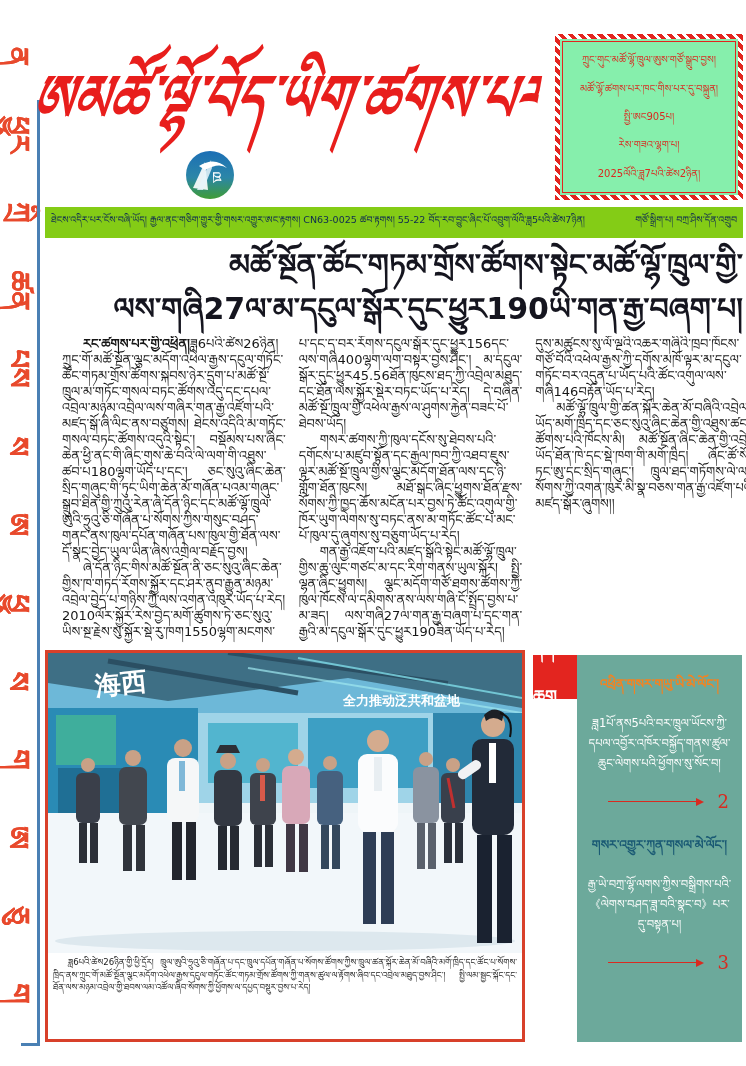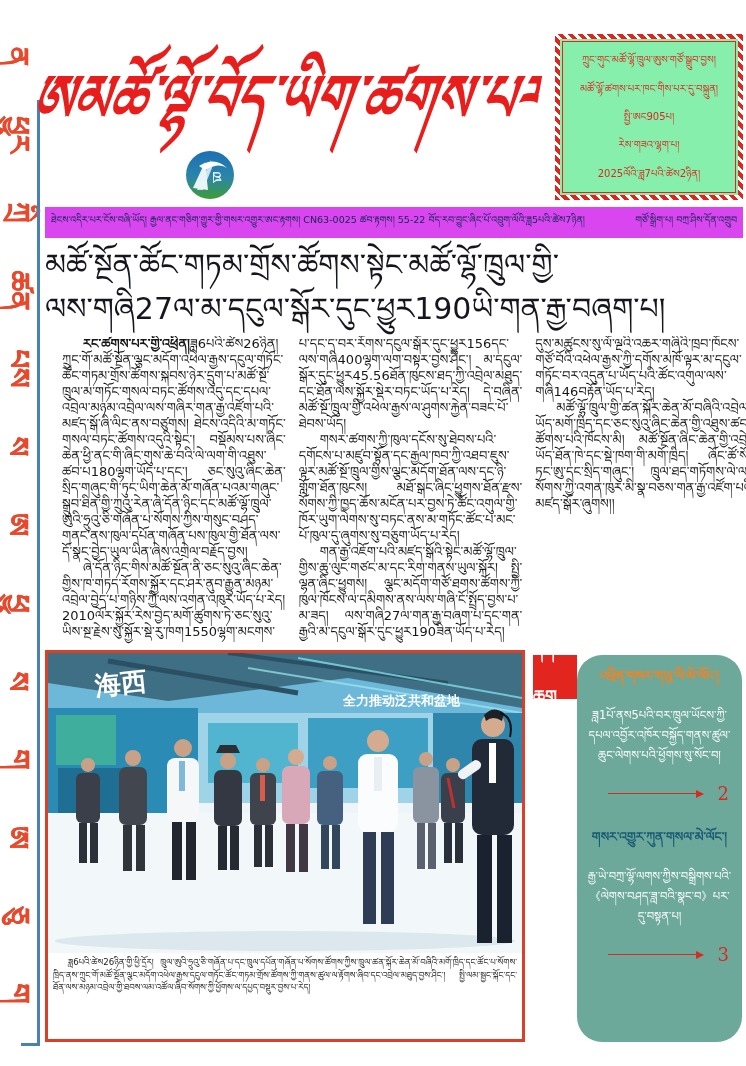--- a/index.html
+++ b/index.html
@@ -27,27 +27,27 @@
                    flex-direction:column;justify-content:space-around;align-items:center;
                    padding:4px 2px;}
   .issue-box-inner div{color:#d92a20;font-size:10px;line-height:12px;text-align:center;}
 
   .logo{position:absolute;left:185px;top:150px;width:50px;height:50px;}
   .cn-title{position:absolute;left:248px;top:148px;width:300px;color:#000;
             font-family:"DejaVu Serif",serif;font-weight:bold;font-size:38px;
             letter-spacing:12px;white-space:nowrap;}
 
   
-  .info-bar{position:absolute;left:45px;top:207px;width:698px;height:31px;background:#d946ef;
+  .info-bar{position:absolute;left:45px;top:207px;width:698px;height:31px;background:#84cc16;
             display:flex;justify-content:space-between;align-items:center;box-sizing:border-box;
             padding:0 6px;color:#0e2a52;font-size:9.5px;white-space:nowrap;overflow:hidden;}
 
   
-  .headline{position:absolute;left:45px;top:243px;width:698px;text-align:left;
-            color:#15151f;font-weight:normal;}
+  .headline{position:absolute;left:45px;top:243px;width:698px;text-align:right;
+            color:#15151f;font-weight:bold;}
   .headline .l1{font-size:30px;line-height:44px;}
   .headline .l2{font-size:30px;line-height:44px;}
 
   
   .body-cols{position:absolute;left:45px;top:336px;width:697px;height:312px;
              column-count:3;column-gap:13px;column-fill:auto;overflow:hidden;
              font-size:13px;line-height:16px;text-align:justify;color:#161616;margin-left:17px;}
   .body-cols p{margin:0;text-indent:21px;}
   .body-cols .lead{font-weight:bold;}
 
@@ -57,22 +57,22 @@
   .photo-art{display:block;width:474px;height:300px;}
   .photo-caption{padding:3px 5px 0 5px;font-size:8.6px;line-height:12.6px;text-align:justify;
                  color:#1a1a1a;}
   .photo-caption p{margin:0;text-indent:15px;}
 
   
   .contents-box{position:absolute;left:533px;top:655px;width:209px;height:387px;
                 display:flex;flex-direction:row;}
   .contents-head{height:44px;background:#e3251f;color:#ffffff;font-size:17px;font-weight:bold;
                  display:flex;align-items:center;justify-content:center;flex:0 0 44px;}
-  .contents-body{flex:1;background:#6ca99b;padding:0 9px;display:flex;flex-direction:column;
-                 text-align:center;box-sizing:border-box;border-radius:25px;}
+  .contents-body{flex:1;background:#6ca99b;padding:8px 9px;display:flex;flex-direction:column;
+                 text-align:center;box-sizing:border-box;}
   .sec-title1{color:#f5821f;font-size:12.5px;font-weight:bold;margin-top:12px;line-height:18px;}
   .sec-title2{color:#1a5a74;font-size:12.5px;font-weight:bold;margin-top:24px;line-height:18px;}
   .sec-body{color:#ffffff;font-size:11.5px;line-height:20px;margin-top:20px;}
   .arrow-row{display:flex;align-items:center;margin:18px 4px 0 22px;}
   .arrow{flex:1;display:flex;align-items:center;}
   .arrow .shaft{flex:1;height:1.6px;background:#d92a20;}
   .arrow .head{width:0;height:0;border-left:8px solid #d92a20;border-top:4px solid transparent;
                border-bottom:4px solid transparent;}
   .pageno{color:#d92a20;font-size:18px;font-family:"DejaVu Serif",serif;margin-left:14px;}
 </style>

